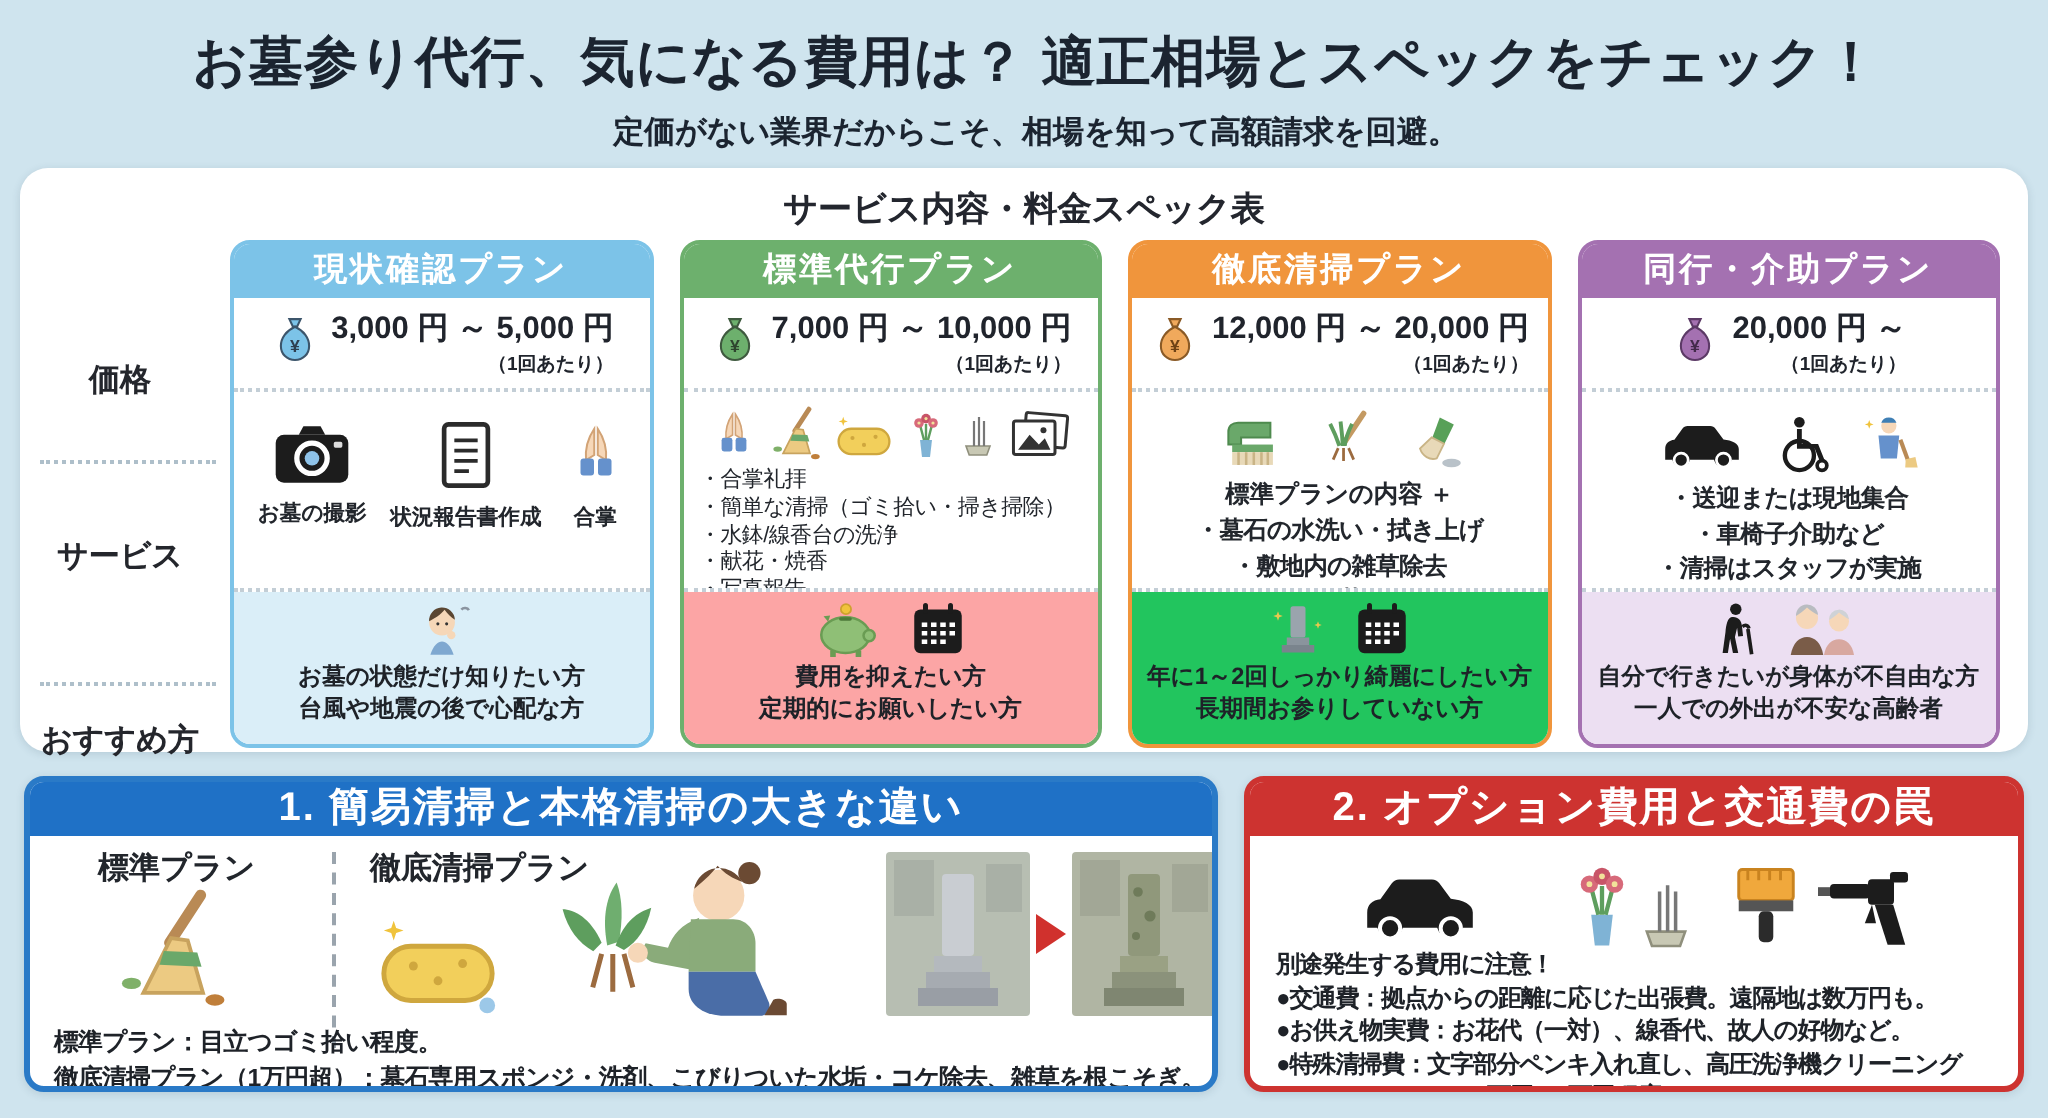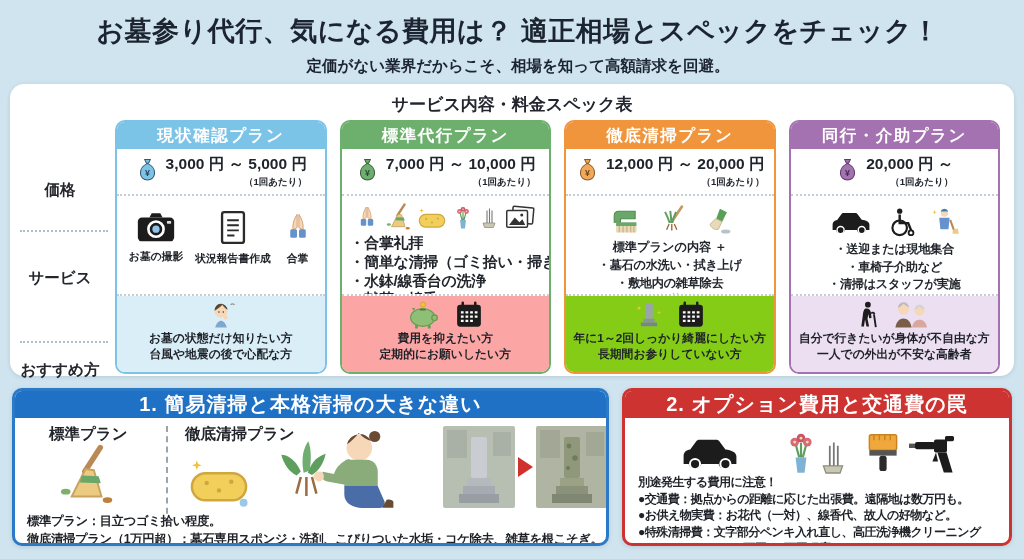--- a/index.html
+++ b/index.html
@@ -15,36 +15,36 @@
   .grid{position:absolute;left:8px;right:14px;top:36px;height:254px;display:grid;grid-template-columns:84px 1fr 1fr 1fr 1fr;gap:13px;}
   .labels{position:relative;}
   .rl{position:absolute;left:0;right:0;text-align:center;font-size:15.5px;font-weight:800;color:#24262c;}
   .rl-1{top:60px;}.rl-2{top:148px;}.rl-3{top:240px;}
   .ldot{position:absolute;left:2px;right:-6px;border-top:2px dotted #aebfca;}
   .ldot-1{top:110px;}.ldot-2{top:221px;}
   
   .plan{display:flex;flex-direction:column;border:2px solid;border-radius:10px;background:#fff;overflow:hidden;}
   .plan--blue{border-color:#7cc3e8;}  .plan--blue  .plan-header{background:#7cc3e8;} .plan--blue  .plan-recommend{background:#daeef8;}
   .plan--green{border-color:#6db06d;} .plan--green .plan-header{background:#6db06d;} .plan--green .plan-recommend{background:#fca5a5;}
-  .plan--orange{border-color:#f0953c;}.plan--orange .plan-header{background:#f0953c;}.plan--orange .plan-recommend{background:#84cc16;}
+  .plan--orange{border-color:#f0953c;}.plan--orange .plan-header{background:#f0953c;}.plan--orange .plan-recommend{background:#22c55e;}
   .plan--purple{border-color:#a471b1;}.plan--purple .plan-header{background:#a471b1;}.plan--purple .plan-recommend{background:#ecdff2;}
   .plan-header{height:27px;line-height:27px;text-align:center;color:#fff;font-size:16.5px;font-weight:800;letter-spacing:1.5px;}
   .plan-price{height:45px;display:flex;align-items:center;justify-content:center;gap:6px;border-bottom:2px dotted #c3ced6;}
   .price-main{font-size:15.5px;font-weight:800;color:#20242c;white-space:nowrap;}
   .price-note{font-size:9.5px;font-weight:700;color:#20242c;text-align:right;margin-top:1px;}
   .plan-services{flex:1;border-bottom:2px dotted #c3ced6;overflow:hidden;}
   .plan-recommend{height:74px;text-align:center;padding-top:2px;}
   .rec-icons{height:33px;display:flex;justify-content:center;align-items:center;gap:12px;}
   .rec-line{font-size:11.8px;font-weight:700;line-height:1.32;color:#1e2228;white-space:nowrap;}
   .sv-stacks{display:flex;justify-content:space-evenly;align-items:flex-start;padding-top:14px;}
   .stack{display:flex;flex-direction:column;align-items:center;gap:7px;justify-content:space-between;}
   .stack-label{font-size:10.8px;font-weight:700;color:#22262c;white-space:nowrap;}
   .sv-icons{display:flex;justify-content:center;align-items:flex-end;gap:6px;height:32px;padding-top:3px;}
   .sv-list{padding:3px 4px 0 8px;}
-  .sv-li{font-size:15px;font-weight:700;line-height:1.25;color:#22262c;white-space:nowrap;letter-spacing:-.3px;}
+  .sv-li{font-size:11px;font-weight:400;line-height:1.25;color:#22262c;white-space:nowrap;letter-spacing:-.3px;}
   .sv-head{font-size:12.2px;font-weight:700;text-align:center;margin:4px 0 1px;color:#22262c;}
   .sv-center{display:flex;flex-direction:column;align-items:center;}
   .sv-center .inner{text-align:left;}
   .sv-li-lg{font-size:12.2px;font-weight:700;line-height:1.45;color:#22262c;white-space:nowrap;letter-spacing:-.3px;text-align:center;}
   
   .panel{position:absolute;top:388px;height:158px;background:#fff;border-radius:10px;overflow:hidden;box-shadow:0 1px 4px rgba(40,70,90,.15);box-sizing:border-box;}
   .panel-1{left:12px;width:597px;border:3px solid #2a7ac7;}
   .panel-2{left:622px;width:390px;border:3px solid #cd3330;}
   .panel-header{height:27px;line-height:27px;text-align:center;color:#fff;font-size:20px;font-weight:800;letter-spacing:1px;}
   .panel-1 .panel-header{background:#1f71c6;}

